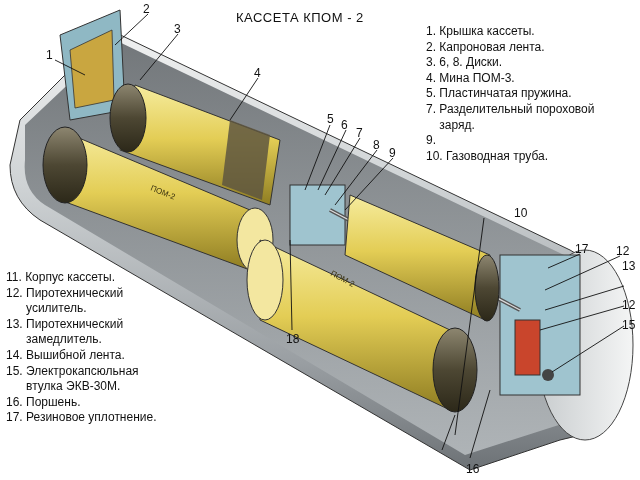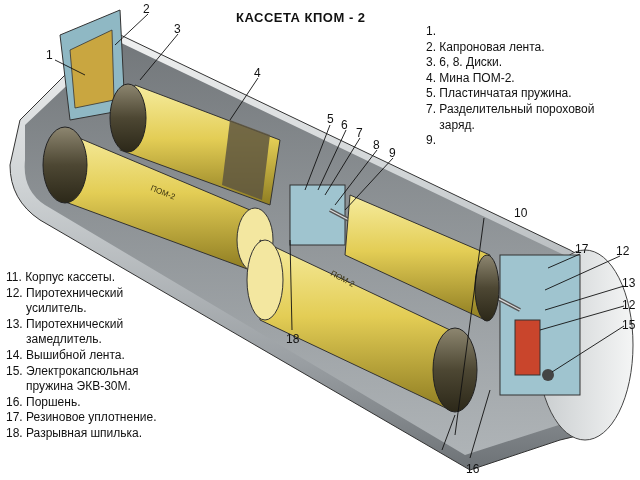--- a/index.html
+++ b/index.html
@@ -5,21 +5,21 @@
   html, body { margin: 0; padding: 0; }
   body {
     width: 640px; height: 480px; position: relative; overflow: hidden;
     background: #ffffff;
     font-family: "Liberation Sans", "DejaVu Sans", sans-serif;
     color: #111;
   }
   #diagram { position: absolute; left: 0; top: 0; width: 640px; height: 480px; }
   .title {
     position: absolute; left: 236px; top: 10px;
-    font-size: 13px; font-weight: bold; letter-spacing: 0.5px; color: #111;
+    font-size: 13px; font-weight: normal; letter-spacing: 0.5px; color: #111;
   }
   .legend { position: absolute; font-size: 12px; line-height: 15.6px; font-weight: normal; }
   .legend-right { left: 426px; top: 24px; width: 214px; }
   .legend-left  { left: 6px; top: 270px; width: 215px; }
   .legend-item { display: flex; }
   .legend-item .num { white-space: pre; }
   .legend-item .txt { white-space: pre-wrap; }
   .callout {
     position: absolute; font-size: 12px; font-weight: normal; color: #111;
   }
@@ -120,45 +120,50 @@
     <line x1="442" y1="450" x2="455" y2="415"></line>
     <line x1="292" y1="330" x2="290" y2="240"></line>
   </g>
 </svg>
 
 <div class="title">КАССЕТА  КПОМ - 2</div>
 
 <div class="legend legend-right">
   <div class="legend-item">
       <span class="num">1. </span>
+      <span class="txt">Крышка кассеты.</span>
     </div>
   <div class="legend-item">
       <span class="num">2. </span>
       <span class="txt">Капроновая лента.</span>
     </div>
   <div class="legend-item">
       <span class="num">3. </span>
       <span class="txt">6, 8. Диски.</span>
     </div>
   <div class="legend-item">
       <span class="num">4. </span>
-      <span class="txt">Мина ПОМ-2.</span>
+      <span class="txt">Мина ПОМ-3.</span>
     </div>
   <div class="legend-item">
       <span class="num">5. </span>
       <span class="txt">Пластинчатая пружина.</span>
     </div>
   <div class="legend-item">
       <span class="num">7. </span>
       <span class="txt">Разделительный пороховой
 заряд.</span>
     </div>
   <div class="legend-item">
       <span class="num">9. </span>
     </div>
+  <div class="legend-item">
+      <span class="num">10. </span>
+      <span class="txt">Газоводная труба.</span>
+    </div>
 </div>
 
 <div class="legend legend-left">
   <div class="legend-item">
       <span class="num">11. </span>
       <span class="txt">Корпус кассеты.</span>
     </div>
   <div class="legend-item">
       <span class="num">12. </span>
       <span class="txt">Пиротехнический
@@ -169,48 +174,44 @@
       <span class="txt">Пиротехнический
 замедлитель.</span>
     </div>
   <div class="legend-item">
       <span class="num">14. </span>
       <span class="txt">Вышибной лента.</span>
     </div>
   <div class="legend-item">
       <span class="num">15. </span>
       <span class="txt">Электрокапсюльная
-пружина ЭКВ-30М.</span>
+втулка ЭКВ-30М.</span>
     </div>
   <div class="legend-item">
       <span class="num">16. </span>
       <span class="txt">Поршень.</span>
     </div>
   <div class="legend-item">
       <span class="num">17. </span>
       <span class="txt">Резиновое уплотнение.</span>
-    </div>
-  <div class="legend-item">
-      <span class="num">18. </span>
-      <span class="txt">Разрывная шпилька.</span>
     </div>
 </div>
 
 <div id="callouts">
     <span class="callout" style="left: 46px; top: 48px;">1</span>
     <span class="callout" style="left: 143px; top: 2px;">2</span>
     <span class="callout" style="left: 174px; top: 22px;">3</span>
     <span class="callout" style="left: 254px; top: 66px;">4</span>
     <span class="callout" style="left: 327px; top: 112px;">5</span>
     <span class="callout" style="left: 341px; top: 118px;">6</span>
     <span class="callout" style="left: 356px; top: 126px;">7</span>
     <span class="callout" style="left: 373px; top: 138px;">8</span>
     <span class="callout" style="left: 389px; top: 146px;">9</span>
     <span class="callout" style="left: 478px; top: 206px; margin-left: 36px;">10</span>
     <span class="callout" style="left: 575px; top: 242px;">17</span>
     <span class="callout" style="left: 616px; top: 244px;">12</span>
-    <span class="callout" style="left: 622px; top: 276px;">13</span>
+    <span class="callout" style="left: 622px; top: 259px;">13</span>
     <span class="callout" style="left: 622px; top: 298px;">12</span>
     <span class="callout" style="left: 622px; top: 318px;">15</span>
     <span class="callout" style="left: 466px; top: 462px; text-align: right;">16</span>
     <span class="callout" style="left: 438px; top: 479px;">17</span>
     <span class="callout" style="left: 286px; top: 332px;">18</span>
   </div>
 
 </body></html>

